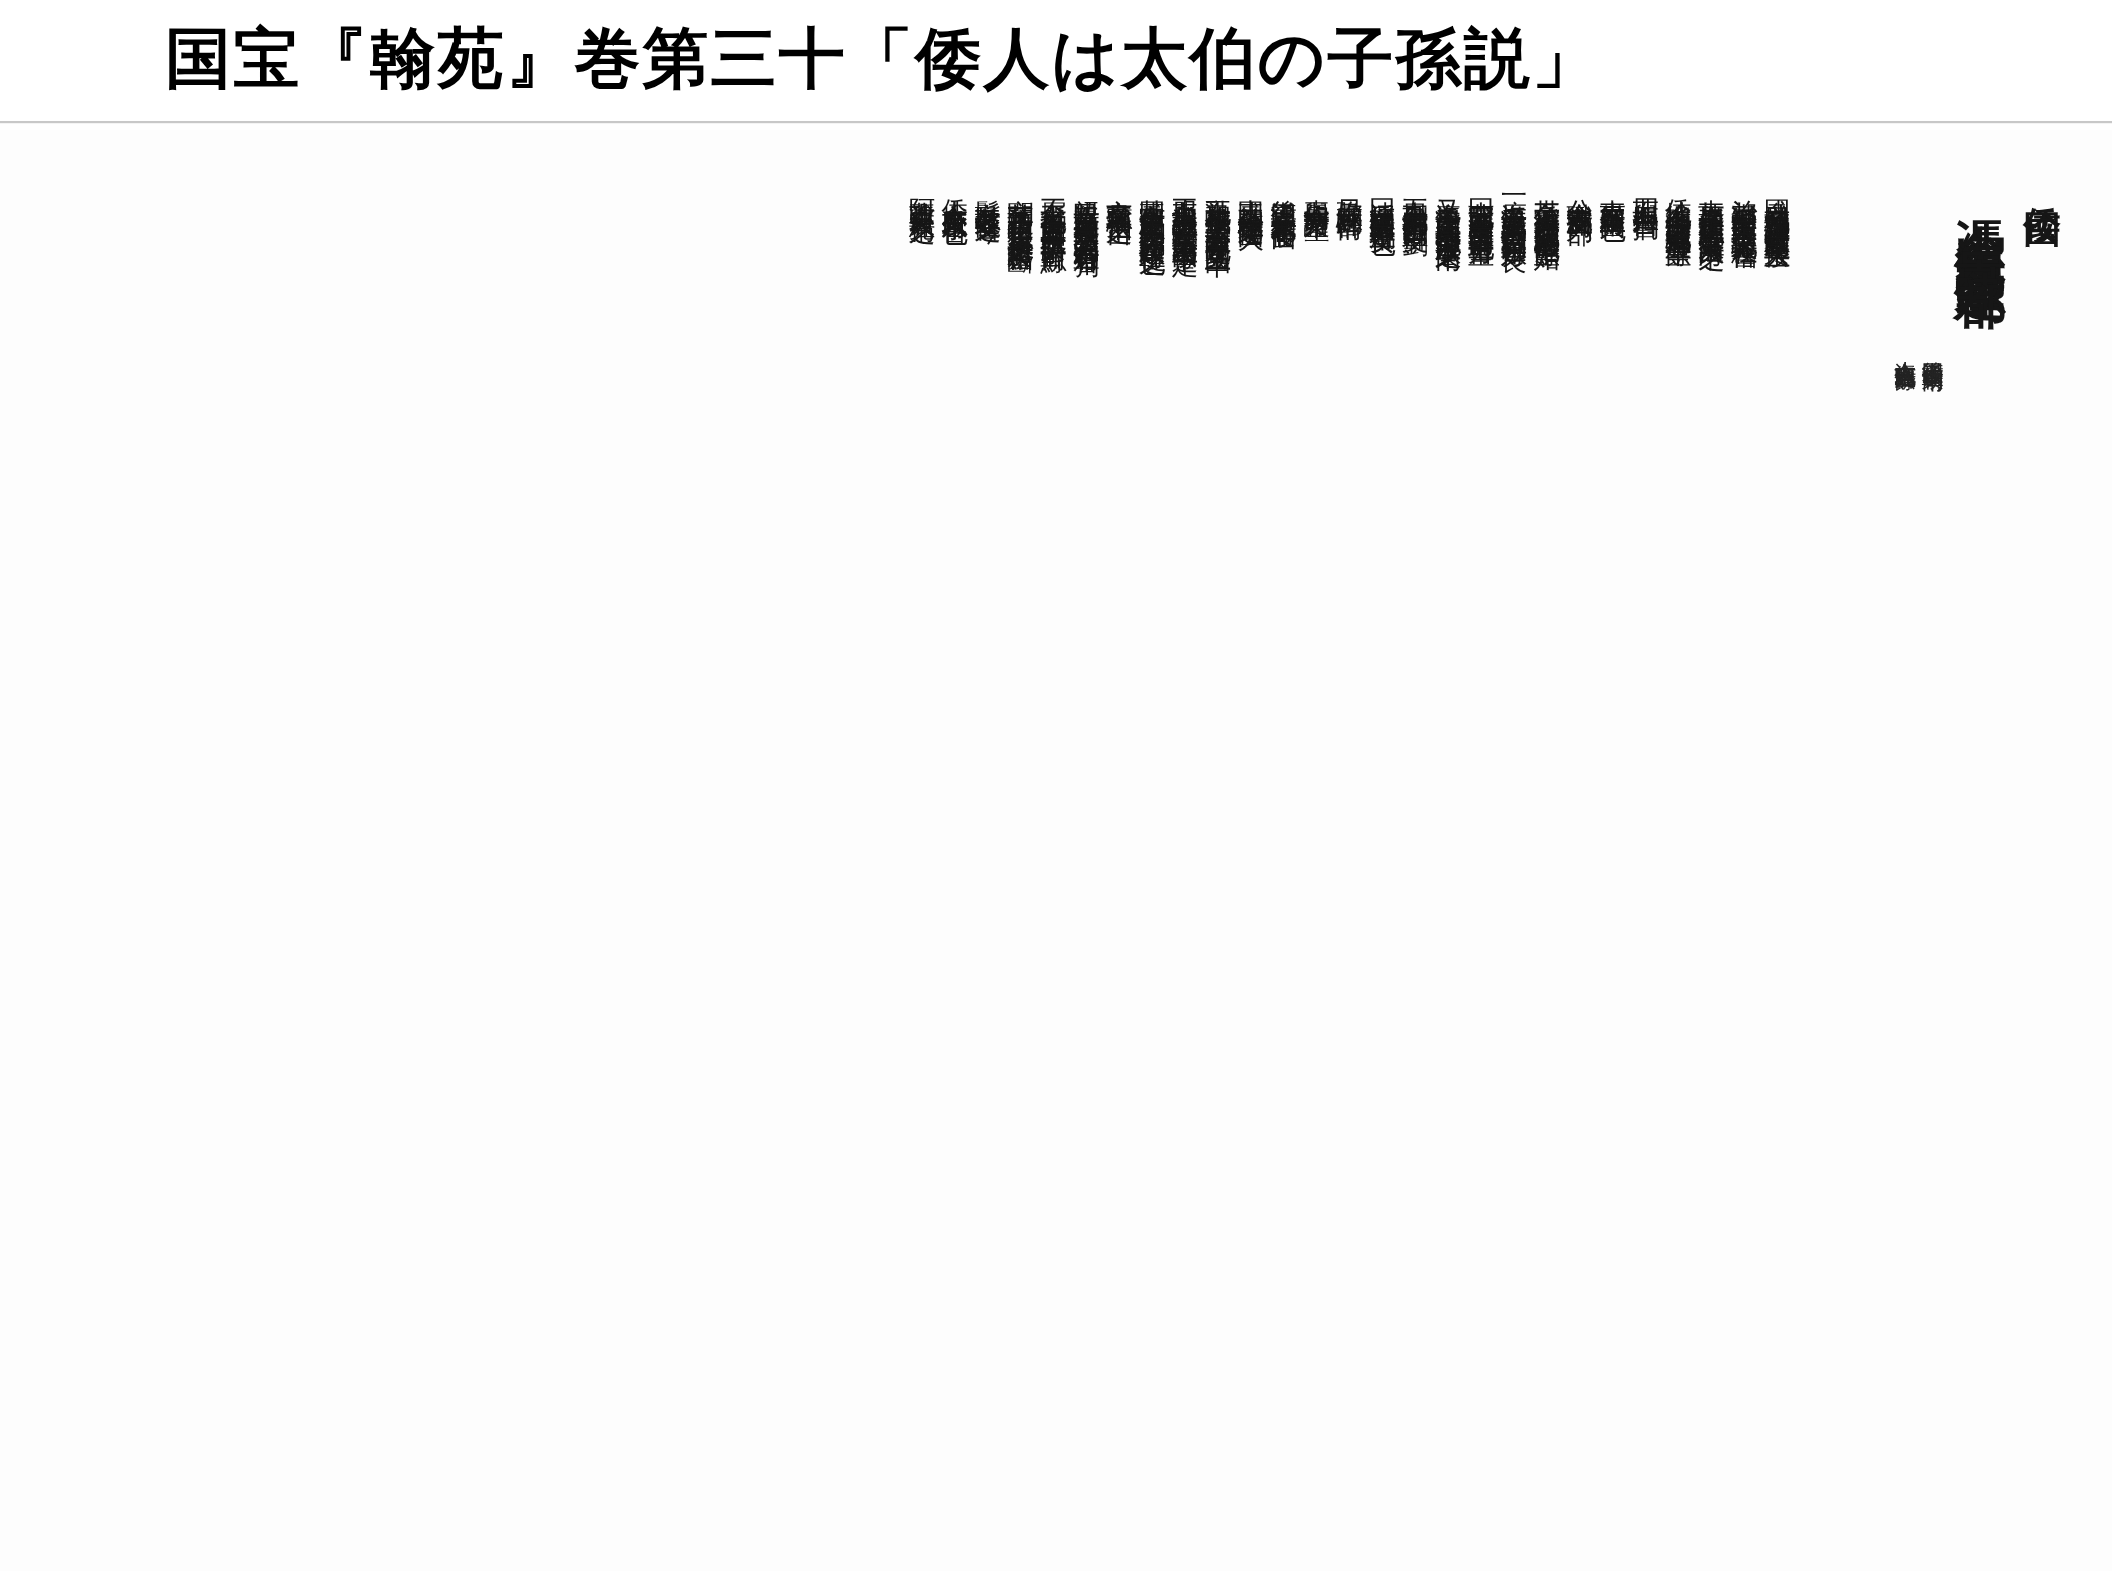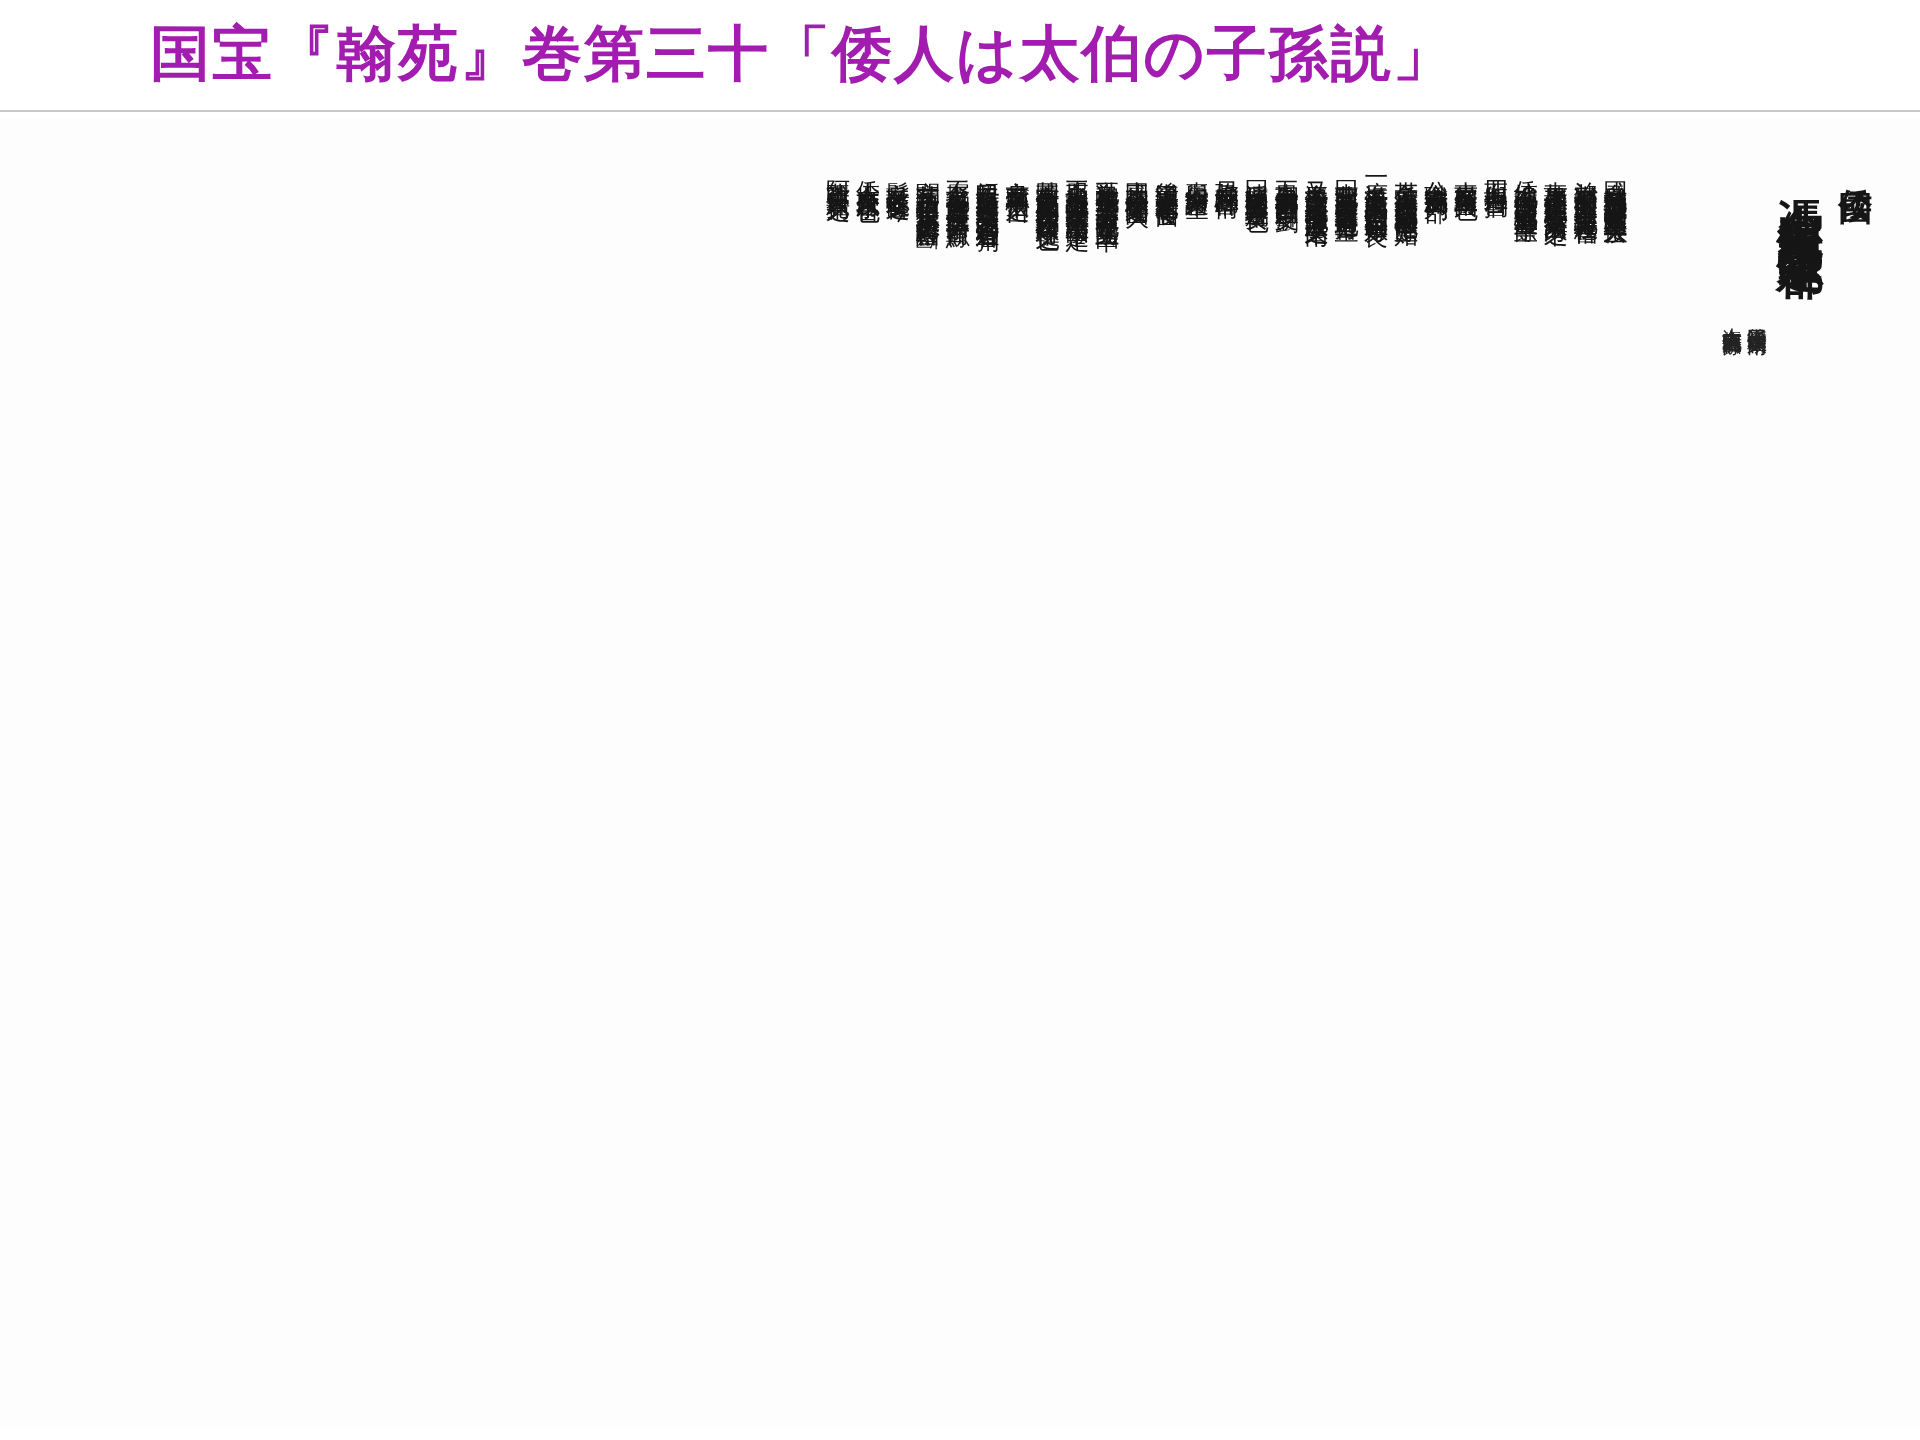--- a/index.html
+++ b/index.html
@@ -30,21 +30,21 @@
     height: 104px;
   }
   .title-text {
     position: absolute;
     left: 150px;
     top: 8px;
     font-family: Liberation Mono, monospace;
     font-weight: bold;
     font-size: 60px;
     letter-spacing: 2px;
-    color: #a21caf;
+    color: #000000;
     white-space: nowrap;
   }
   .title-rule {
     position: absolute;
     left: 0;
     top: 104px;
     width: 1920px;
     height: 2px;
     background: #c8c8c8;
   }

